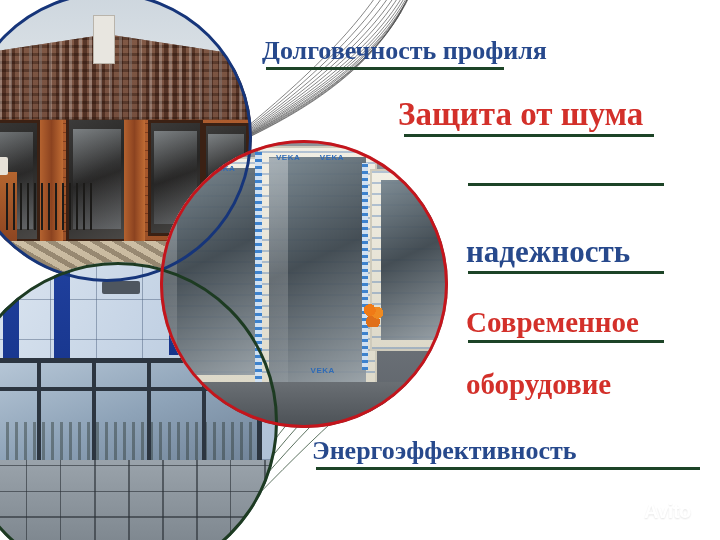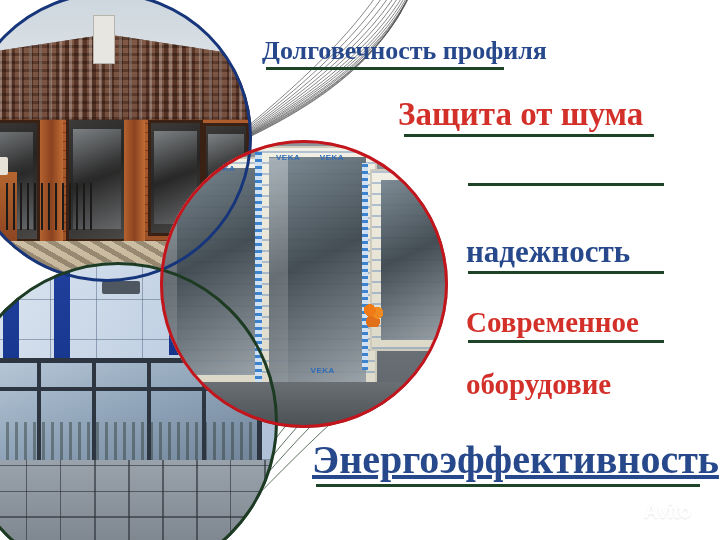--- a/index.html
+++ b/index.html
@@ -123,21 +123,21 @@
   #ln1 .u{width:238px;margin-left:4px;}
   #ln2{left:398px;top:96px;font-size:33px;}
   #ln2 .u{width:250px;margin-left:6px;}
   #ln3{left:466px;top:182px;font-size:31px;}
   #ln3 .u{width:196px;margin-left:2px;}
   #ln4{left:466px;top:234px;font-size:31px;}
   #ln4 .u{width:196px;margin-left:2px;}
   #ln5{left:466px;top:306px;font-size:29px;}
   #ln5 .u{width:196px;margin-left:2px;}
   #ln6{left:466px;top:356px;font-size:29px;margin-top:12px;}
-  #ln7{left:312px;top:436px;font-size:40px;text-decoration:underline;}
+  #ln7{left:312px;top:436px;font-size:26px;}
   #ln7 .u{width:384px;margin-left:4px;}
 
   
   #watermark{position:absolute;left:622px;top:500px;z-index:40;display:flex;align-items:center;gap:4px;opacity:.9;}
   #watermark .wm-text{font-family:"Liberation Sans",sans-serif;font-size:20px;font-weight:bold;color:#ffffff;
     text-shadow:0 1px 2px rgba(0,0,0,.12);letter-spacing:-.5px;}
 </style>
 </head>
 <body>
 

